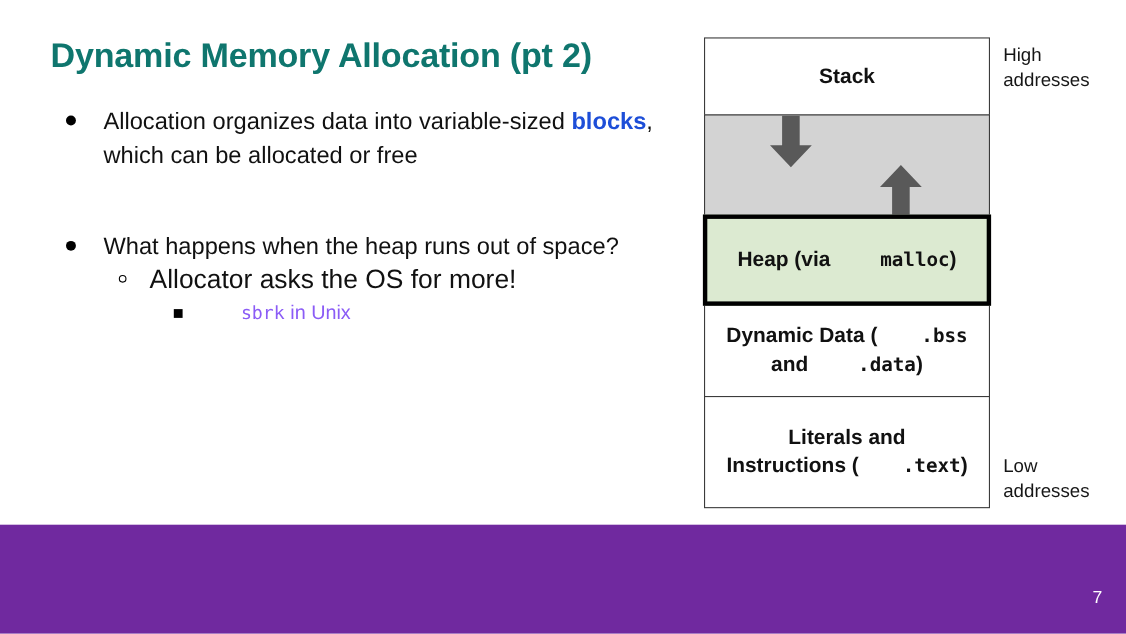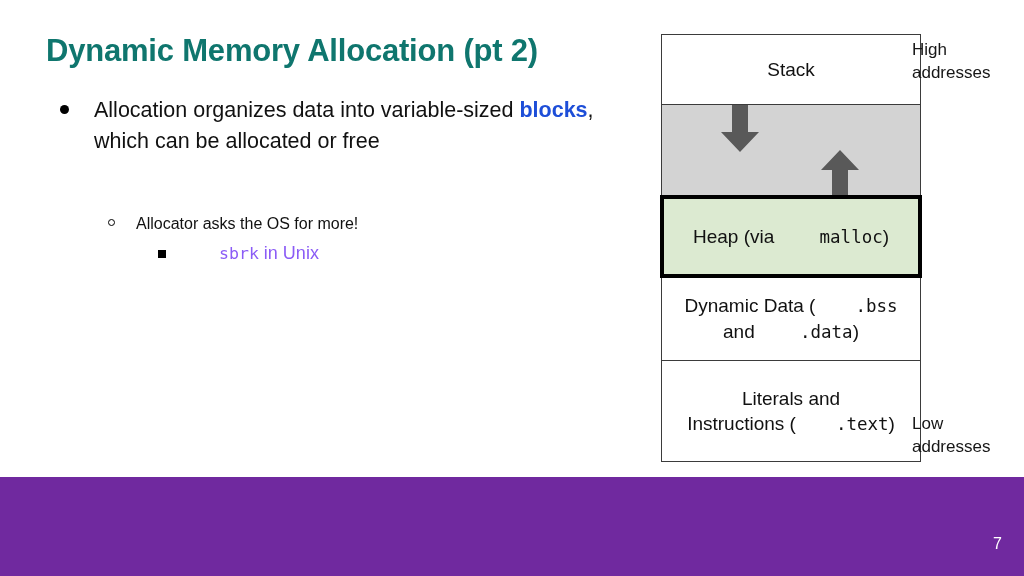--- a/index.html
+++ b/index.html
@@ -59,21 +59,21 @@
     left: 14px;
     top: 10px;
     width: 9px;
     height: 9px;
     border-radius: 50%;
     background: #000000;
   }
 
   .bullet-l2 {
     padding-left: 90px;
-    font-size: 16px;
+    font-size: 24px;
     line-height: 30px;
     color: #111111;
   }
   .bullet-l2 .marker {
     position: absolute;
     left: 62px;
     top: 10px;
     width: 7px;
     height: 7px;
     border-radius: 50%;
@@ -105,24 +105,25 @@
   }
   .mono {
     font-family: "DejaVu Sans Mono", "Liberation Mono", monospace;
     font-size: 0.92em;
     margin-left: 40px;
   }
 
   
   .mem-diagram {
     position: absolute;
-    left: 661px;
+    left: 640px;
     top: 34px;
     width: 260px;
     height: 428px;
+    font-weight: bold;
   }
 
   .mem-box {
     position: absolute;
     left: 0;
     width: 260px;
     box-sizing: border-box;
     border: 1.6px solid #3b3b3b;
     background: #ffffff;
     display: flex;
@@ -210,20 +211,24 @@
 
   <div class="body-col">
 
     <div class="bullet bullet-l1">
       <span class="marker"></span>
       <span>Allocation organizes data into variable-sized </span><span class="kw-purple">blocks</span><span>, which can be allocated or free</span>
     </div>
 
     <div class="gap-block"></div>
 
+    <div class="bullet bullet-l1">
+      <span class="marker"></span>
+      <span>What happens when the heap runs out of space?</span>
+    </div>
 
     <div class="bullet bullet-l2">
       <span class="marker"></span>
       <span>Allocator asks the OS for more!</span>
     </div>
 
     <div class="bullet bullet-l3">
       <span class="marker"></span>
       <span class="mono">sbrk</span><span> in Unix</span>
     </div>

